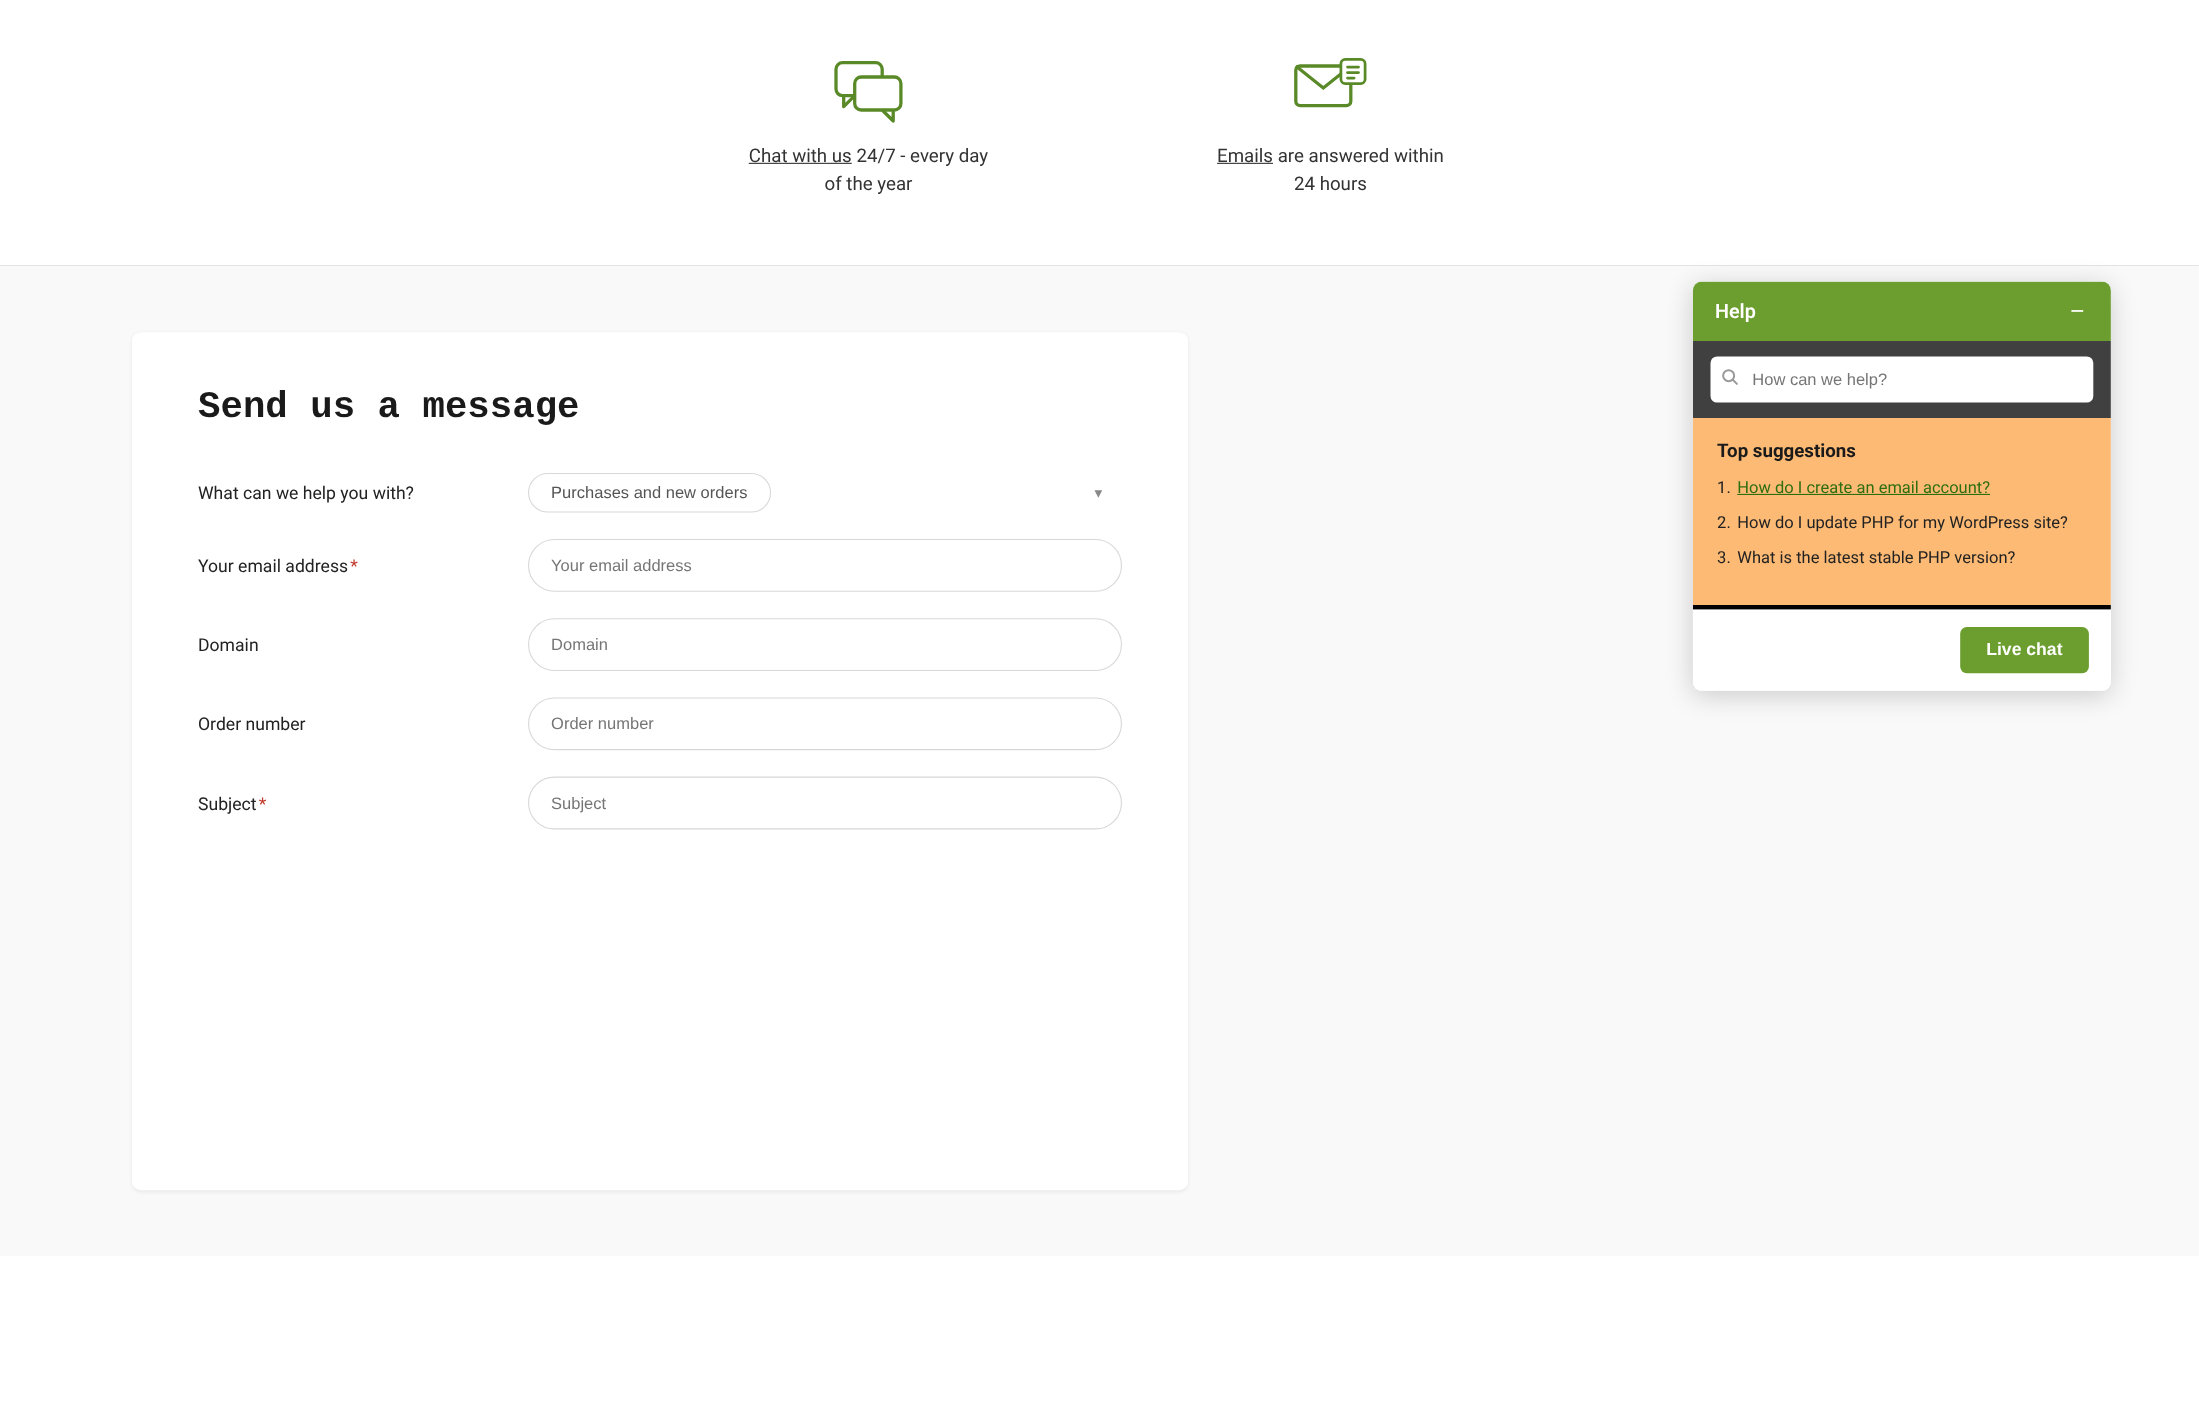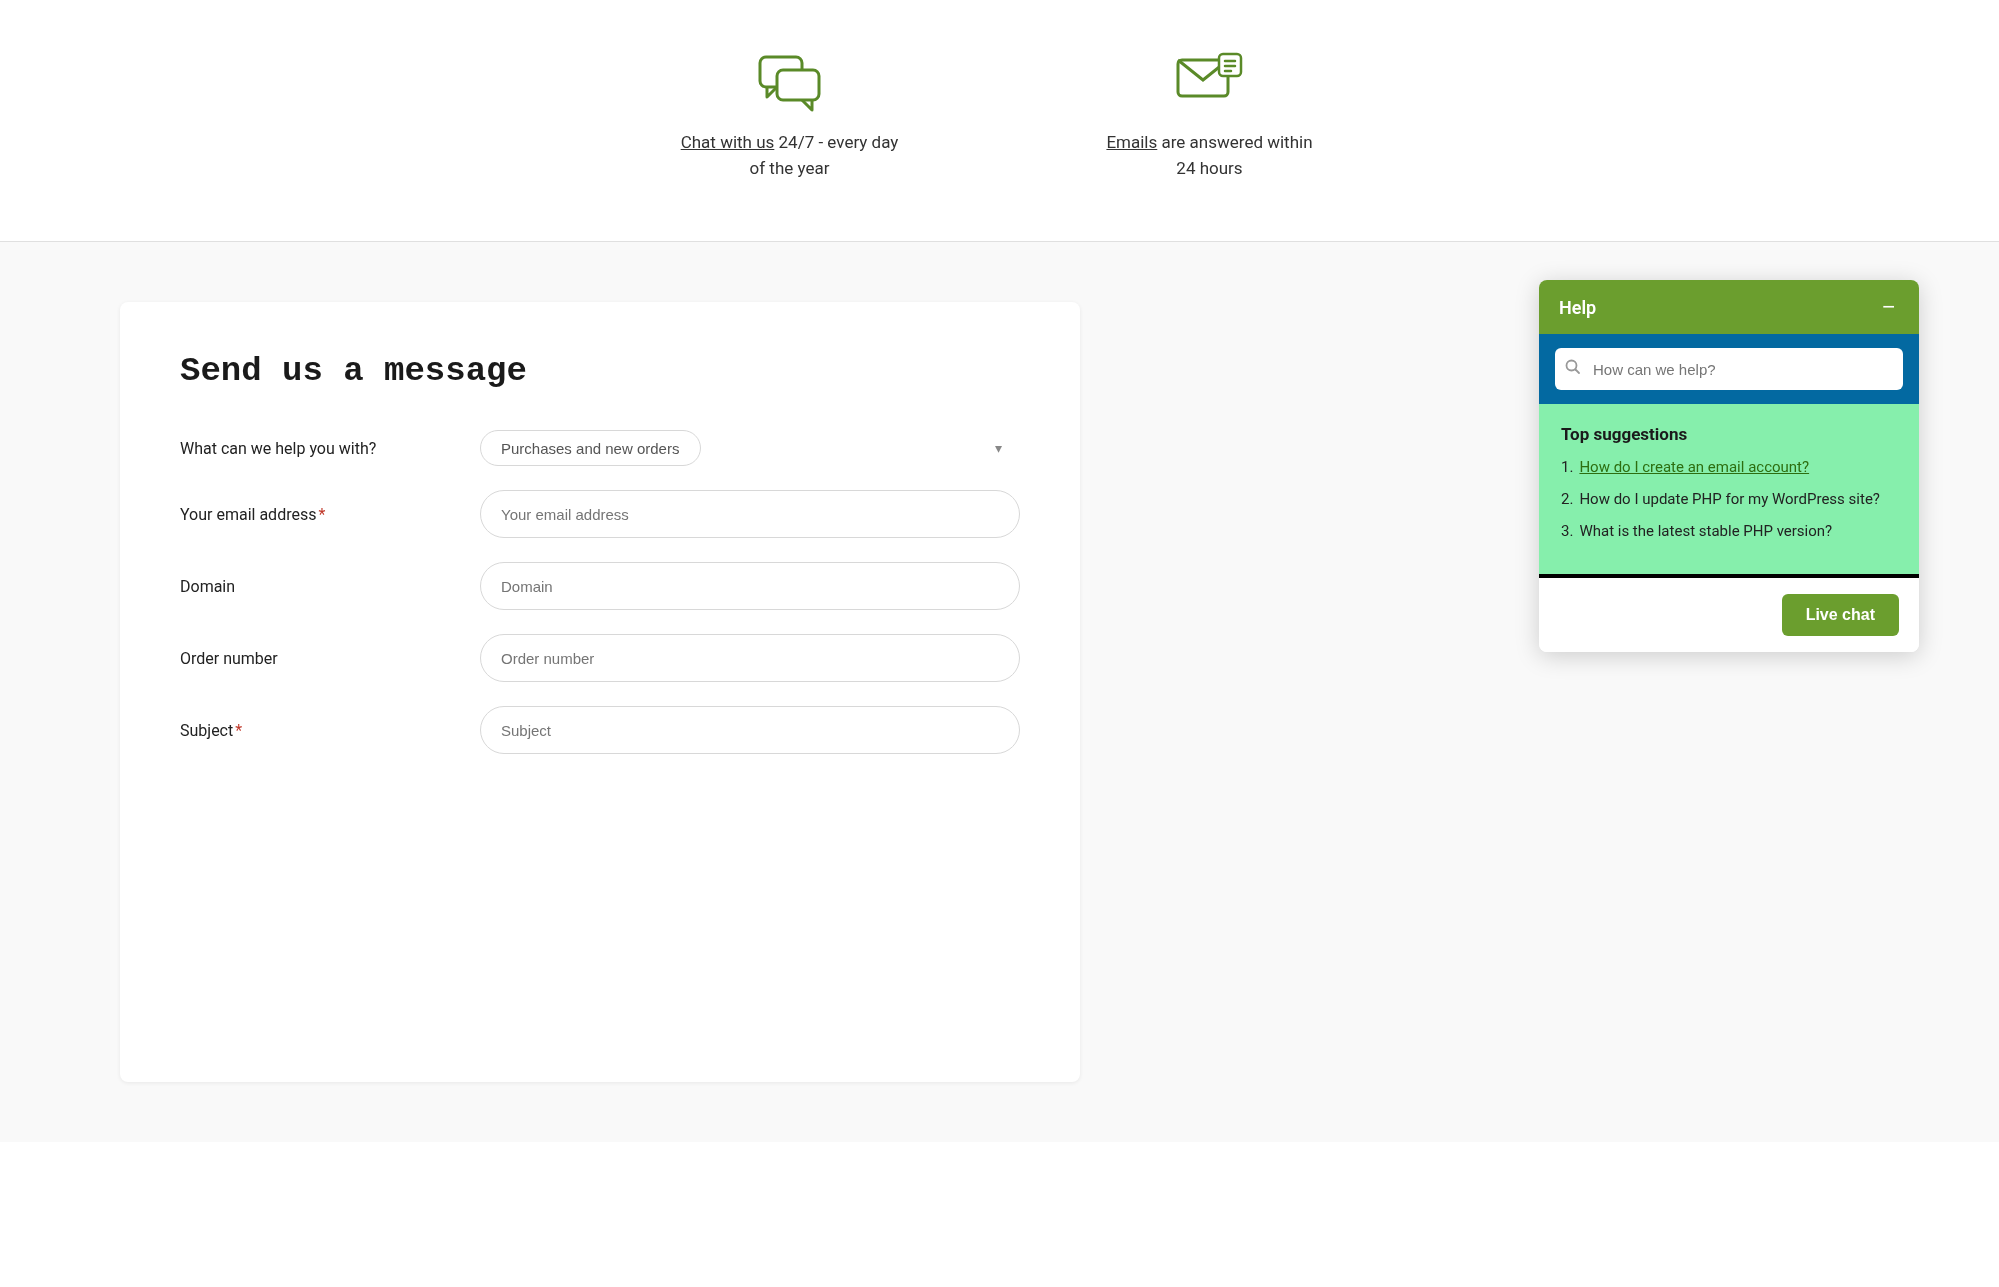--- a/index.html
+++ b/index.html
@@ -140,21 +140,21 @@
       outline: none;
       background: #fff;
       resize: vertical;
       font-family: inherit;
     }
 
     
     .help-widget {
       position: absolute;
       right: 80px;
-      top: 38px;
+      top: 14px;
       width: 380px;
       background: #fff;
       border-radius: 8px;
       box-shadow: 0 4px 24px rgba(0,0,0,0.18);
       overflow: hidden;
     }
 
     .help-header {
       background: #6b9e2e;
       display: flex;
@@ -174,21 +174,21 @@
       font-size: 22px;
       cursor: pointer;
       line-height: 1;
       background: none;
       border: none;
       padding: 0 4px;
     }
 
     .help-search-wrap {
       padding: 14px 16px;
-      background: #0369a1;
+      background: #404040;
     }
 
     .help-search {
       width: 100%;
       height: 42px;
       border-radius: 6px;
       border: none;
       padding: 0 16px 0 38px;
       font-size: 15px;
       outline: none;
@@ -202,21 +202,21 @@
     .help-search-icon-wrap {
       position: absolute;
       left: 10px;
       top: 50%;
       transform: translateY(-50%);
       color: #999;
     }
 
     .help-body {
       padding: 20px 22px;
-      background: #86efac;
+      background: #fdba74;
     }
 
     .suggestions-title {
       font-size: 17px;
       font-weight: 700;
       color: #1a1a1a;
       margin-bottom: 14px;
     }
 
     .suggestions-list {

